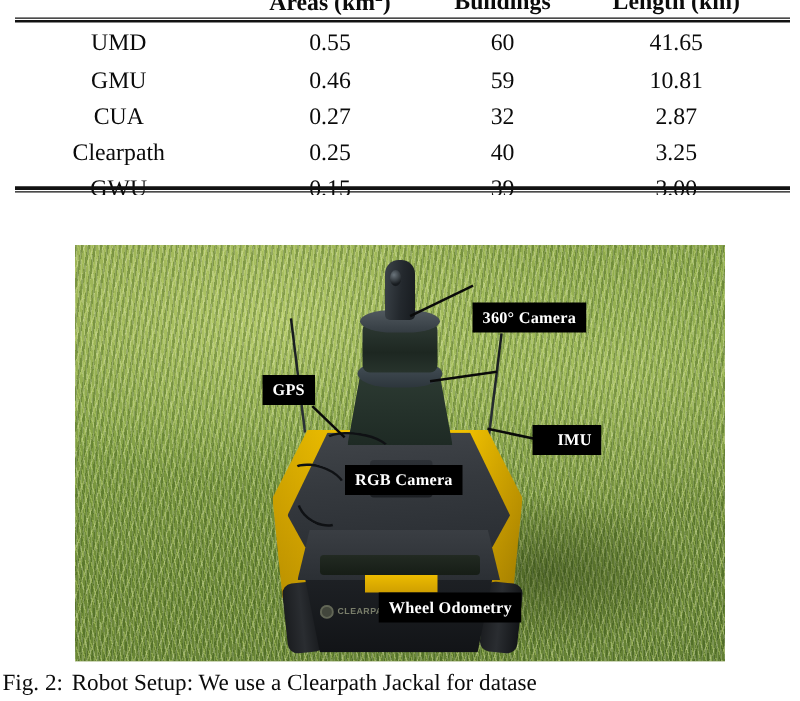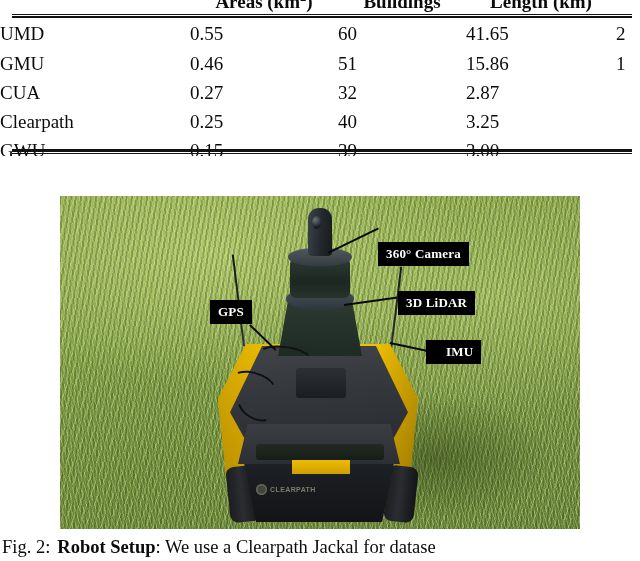--- a/index.html
+++ b/index.html
@@ -44,21 +44,21 @@
     font-size: 19px;
   }
   table.stats th {
     font-weight: bold;
     text-align: center;
     padding: 0 0 6px 0;
     white-space: nowrap;
     font-size: 19px;
   }
   table.stats td {
-    text-align: left;
+    text-align: center;
     padding: 2px 0;
     white-space: nowrap;
     line-height: 1.33;
     margin-left: 40px;
   }
   col.c-name  { width: 190px; }
   col.c-area  { width: 148px; }
   col.c-bldg  { width: 128px; }
   col.c-len   { width: 150px; }
   col.c-last  { width: 64px; }
@@ -284,21 +284,21 @@
     position: absolute;
     left: 0;
     top: 536px;
     width: 648px;
     font-size: 18.5px;
     line-height: 1.28;
     white-space: nowrap;
     overflow: hidden;
   }
   #caption .cap-inner { padding-left: 2px; }
-  #caption .bold { font-weight: bold; }
+  #caption .bold { font-weight: normal; }
   .sp { display: inline-block; width: 7px; }
 </style>
 </head>
 <body>
 
 <div id="table-region">
   <div class="rule rule-top-thin"></div>
   <div class="rule rule-top-thick"></div>
 
   <table class="stats">
@@ -322,22 +322,22 @@
       <tr>
         <td>UMD</td>
         <td>0.55</td>
         <td>60</td>
         <td>41.65</td>
         <td>2</td>
       </tr>
       <tr>
         <td>GMU</td>
         <td>0.46</td>
-        <td>51</td>
-        <td>15.86</td>
+        <td>59</td>
+        <td>10.81</td>
         <td>1</td>
       </tr>
       <tr>
         <td>CUA</td>
         <td>0.27</td>
         <td>32</td>
         <td>2.87</td>
         <td></td>
       </tr>
       <tr>
@@ -400,22 +400,23 @@
       <span class="cp-text">CLEARPATH</span>
     </div>
   </div>
 
   <div class="leader" style="left:268px; top:56px; width:56px; transform:rotate(-26deg);"></div>
   <div class="leader" style="left:284px; top:108px; width:54px; transform:rotate(-8deg);"></div>
   <div class="leader" style="left:190px; top:128px; width:36px; transform:rotate(44deg);"></div>
   <div class="leader" style="left:330px; top:146px; width:52px; transform:rotate(12deg);"></div>
 
   <div class="callout" style="left:318px; top:46px;text-align:center;">360° Camera</div>
-  <div class="callout" style="left:338px; top:95px;">3D LiDAR</div>
   <div class="callout" style="left:150px; top:104px;">GPS</div>
   <div class="callout" style="left:366px; top:144px;padding-left:20px;">IMU</div>
+  <div class="callout" style="left:216px; top:176px;">RGB Camera</div>
+  <div class="callout" style="left:243px; top:278px;">Wheel Odometry</div>
 </div>
 
 <div id="caption">
   <span class="cap-inner">
     <span>Fig. 2:</span><span class="sp"></span><span class="bold">Robot Setup</span><span>: We use a Clearpath Jackal for datase</span>
   </span>
 </div>
 
 </body></html>

